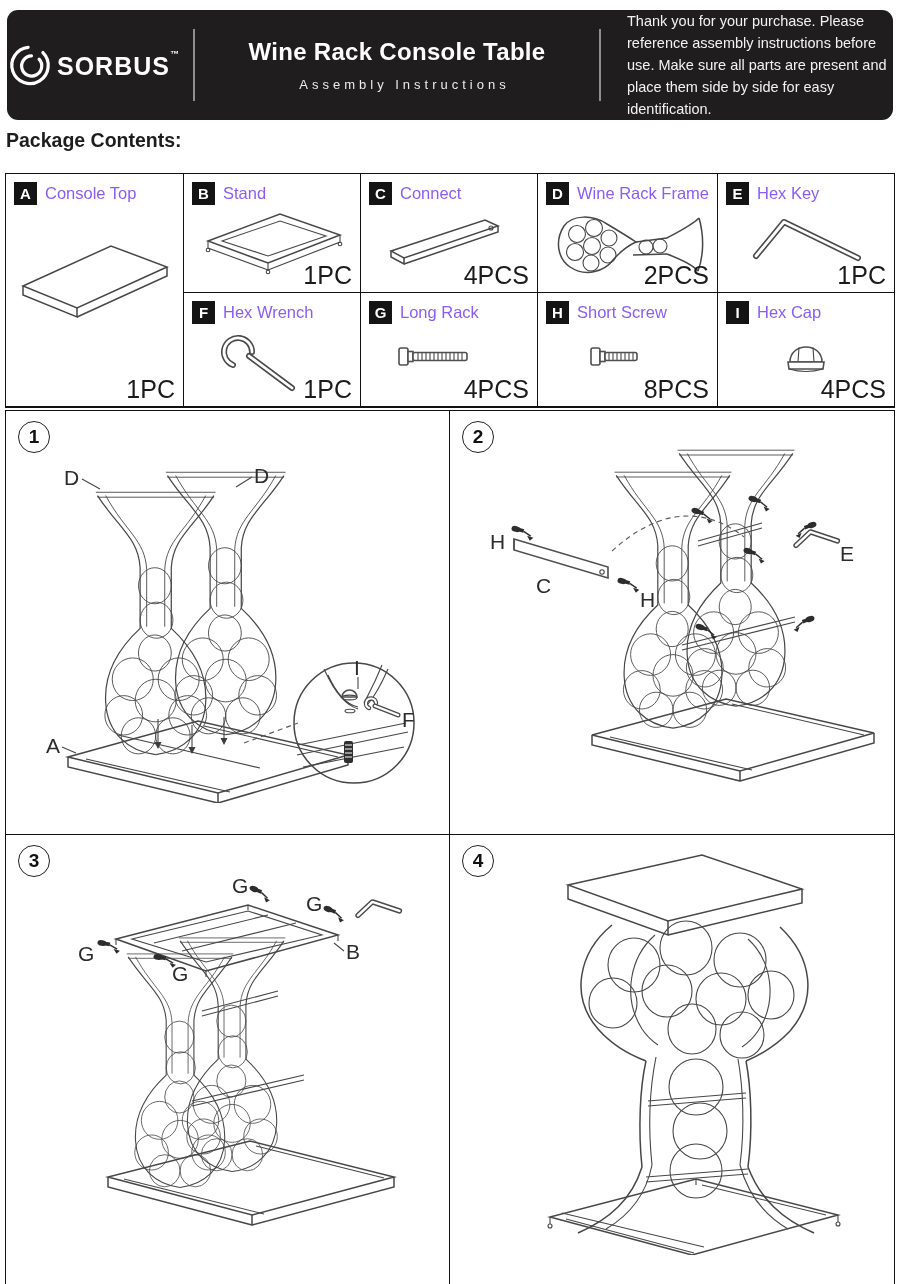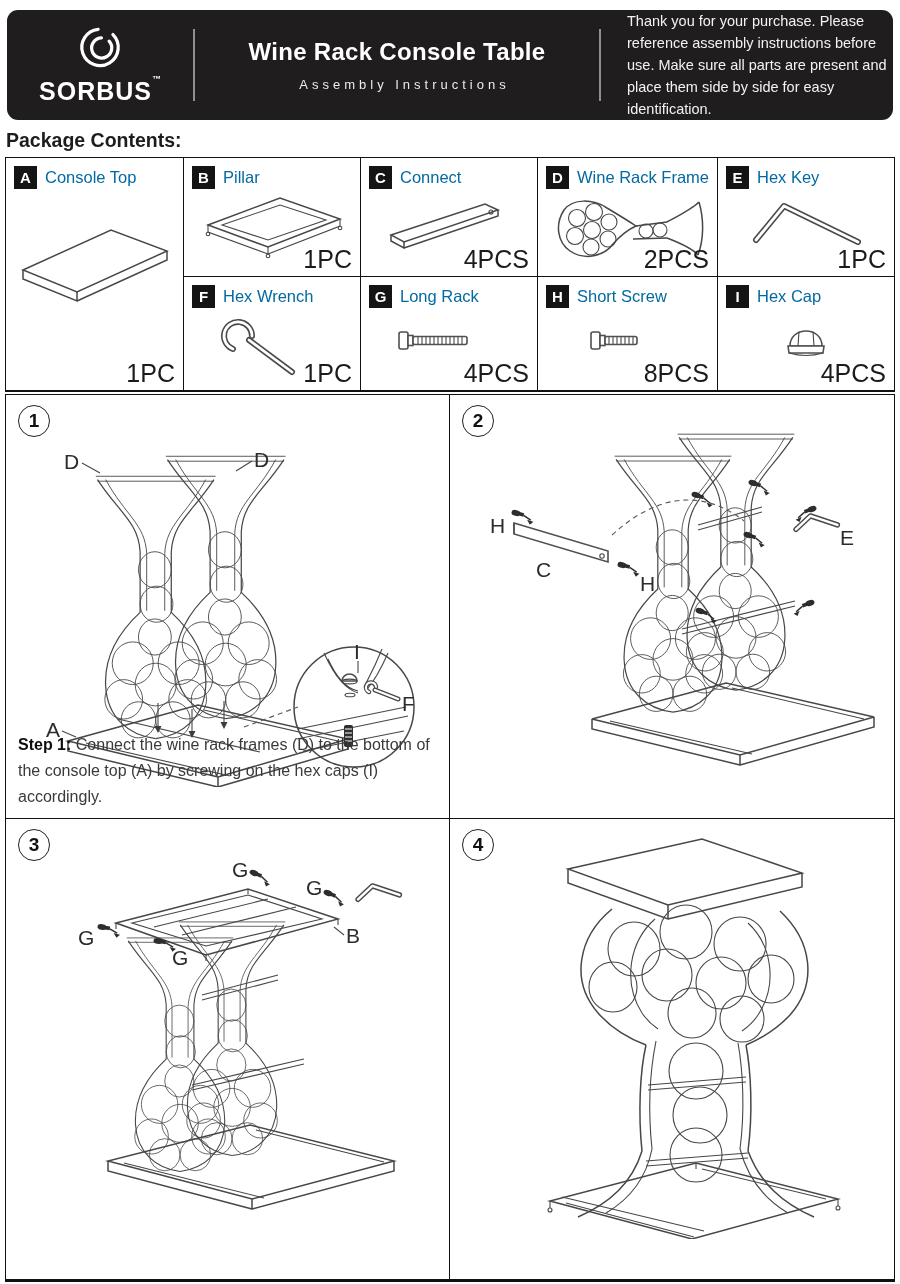--- a/index.html
+++ b/index.html
@@ -2,41 +2,41 @@
 <html><head>
 <meta charset="utf-8">
 <style>
   html,body{margin:0;padding:0;background:#fff;}
   .page{position:relative;width:900px;height:1284px;background:#fff;overflow:hidden;
         font-family:"Liberation Sans", sans-serif;color:#222;}
 
   
   .hdr{height:110px;margin:10px 7px 0 7px;background:#201d1e;border-radius:11px;
        display:flex;align-items:center;color:#fff;}
-  .brand{width:186px;display:flex;flex-direction:column;align-items:center;gap:4px;}
+  .brand{width:186px;display:flex;flex-direction:row;align-items:center;gap:4px;}
   .brand-name{font-size:25px;font-weight:bold;letter-spacing:1px;}
   .brand-name sup{font-size:9px;vertical-align:18px;letter-spacing:0;}
   .vdiv{width:2px;height:72px;background:#8f8f8f;}
   .titleblk{width:404px;text-align:center;}
   .title{font-size:24px;font-weight:bold;margin:0 0 11px 0;letter-spacing:.3px;}
   .subtitle{font-size:13px;letter-spacing:4px;color:#ececec;margin-left:15px;}
   .note{flex:1;padding:0 2px 0 26px;font-size:14.5px;line-height:22px;color:#f2f2f2;margin:0;}
 
   
-  .pkg-h{margin:9px 0 5px 6px;font-size:19.5px;font-weight:600;color:#1d1d1d;}
+  .pkg-h{margin:9px 0 21px 6px;font-size:19.5px;font-weight:600;color:#1d1d1d;}
   .parts{position:relative;width:890px;margin:0 5px;box-sizing:border-box;
          border:1.6px solid #111;border-bottom-width:2.6px;
          display:grid;grid-template-columns:repeat(5,1fr);grid-template-rows:118px 114px;}
   .pc{position:relative;border-left:1.2px solid #111;}
   .pc.c1{border-left:none;grid-column:1;grid-row:1/3;}
   .pc.r2{border-top:1.2px solid #111;}
   .phead{display:flex;align-items:center;gap:8px;padding:8px 8px 0 8px;}
   .plet{width:23px;height:23px;background:#141414;color:#fff;font-weight:bold;font-size:15px;
         display:flex;align-items:center;justify-content:center;flex:none;}
-  .pname{font-size:16.5px;color:#0369a1;white-space:nowrap;}
+  .pname{font-size:16.5px;color:#8b5cf6;white-space:nowrap;}
   .qty{position:absolute;right:8px;bottom:2px;font-size:25px;color:#1b1b1b;}
   .thumb{position:absolute;left:50%;top:56%;transform:translate(-50%,-50%);}
   .c1 .thumb{top:48%;}
 
   
   .steps{width:890px;margin:2px 5px 0 5px;box-sizing:border-box;
          border:1.6px solid #111;border-bottom-width:3px;
          display:grid;grid-template-columns:1fr 1fr;grid-template-rows:424px 460px;}
   .step{position:relative;overflow:hidden;}
   .s1{border-right:1.4px solid #111;border-bottom:1.4px solid #111;}
@@ -132,21 +132,21 @@
         <path class="ln" d="M12,56 L100,16 L156,37 L66,78 Z"></path>
         <path class="ln" d="M12,56 L12,65 L66,87 L66,78"></path>
         <path class="ln" d="M66,87 L156,46 L156,37"></path>
       </svg>
       <div class="qty">1PC</div>
     </div>
 
     <div class="pc">
       <div class="phead">
           <span class="plet">B</span>
-          <span class="pname">Pillar</span>
+          <span class="pname">Stand</span>
         </div>
       <svg class="thumb" width="160" height="78" viewBox="0 0 160 78">
         <path class="ln" d="M16,40 L88,13 L148,34 L76,62 Z"></path>
         <path class="lt" d="M30,40 L88,20 L134,35 L76,55 Z"></path>
         <path class="lt" d="M16,40 L16,47 L76,69 L76,62 M76,69 L148,41 L148,34"></path>
         <circle class="lt" cx="16" cy="49" r="1.8"></circle>
           <circle class="lt" cx="76" cy="71" r="1.8"></circle>
           <circle class="lt" cx="148" cy="43" r="1.8"></circle>
       </svg>
       <div class="qty">1PC</div>
@@ -295,21 +295,20 @@
 
         <path class="hkd" d="M370,256 a5,5 0 1 0 -7,5" style="stroke-width:4.5"></path>
         <path class="hkw" d="M370,256 a5,5 0 1 0 -7,5" style="stroke-width:2"></path>
         <path class="hkd" d="M369,259 L392,268" style="stroke-width:5"></path>
         <path class="hkw" d="M369,259 L392,268" style="stroke-width:2.4"></path>
         <text class="dlbl" x="396" y="280">F</text>
 
         <rect x="338" y="294" width="9" height="22" rx="2" fill="#2f2f2f"></rect>
         <path d="M339,298 h7 M339,302 h7 M339,306 h7 M339,310 h7" stroke="#fff" stroke-width="1"></path>
       </svg>
-      <p class="cap"><b>Step 1:</b> <span>Connect the wine rack frames (D) to the bottom of the console top (A) by screwing on the hex caps (I) accordingly.</span></p>
     </section>
 
     <section class="step s2">
       <div class="nbadge">
           <span>2</span>
         </div>
       <svg class="diag" width="446" height="360" viewBox="0 0 446 360" style="top:18px">
         <use href="#wrframe" transform="translate(218,18) scale(0.8)"></use>
         <use href="#wrframe" transform="translate(155,40) scale(0.8)"></use>
 

